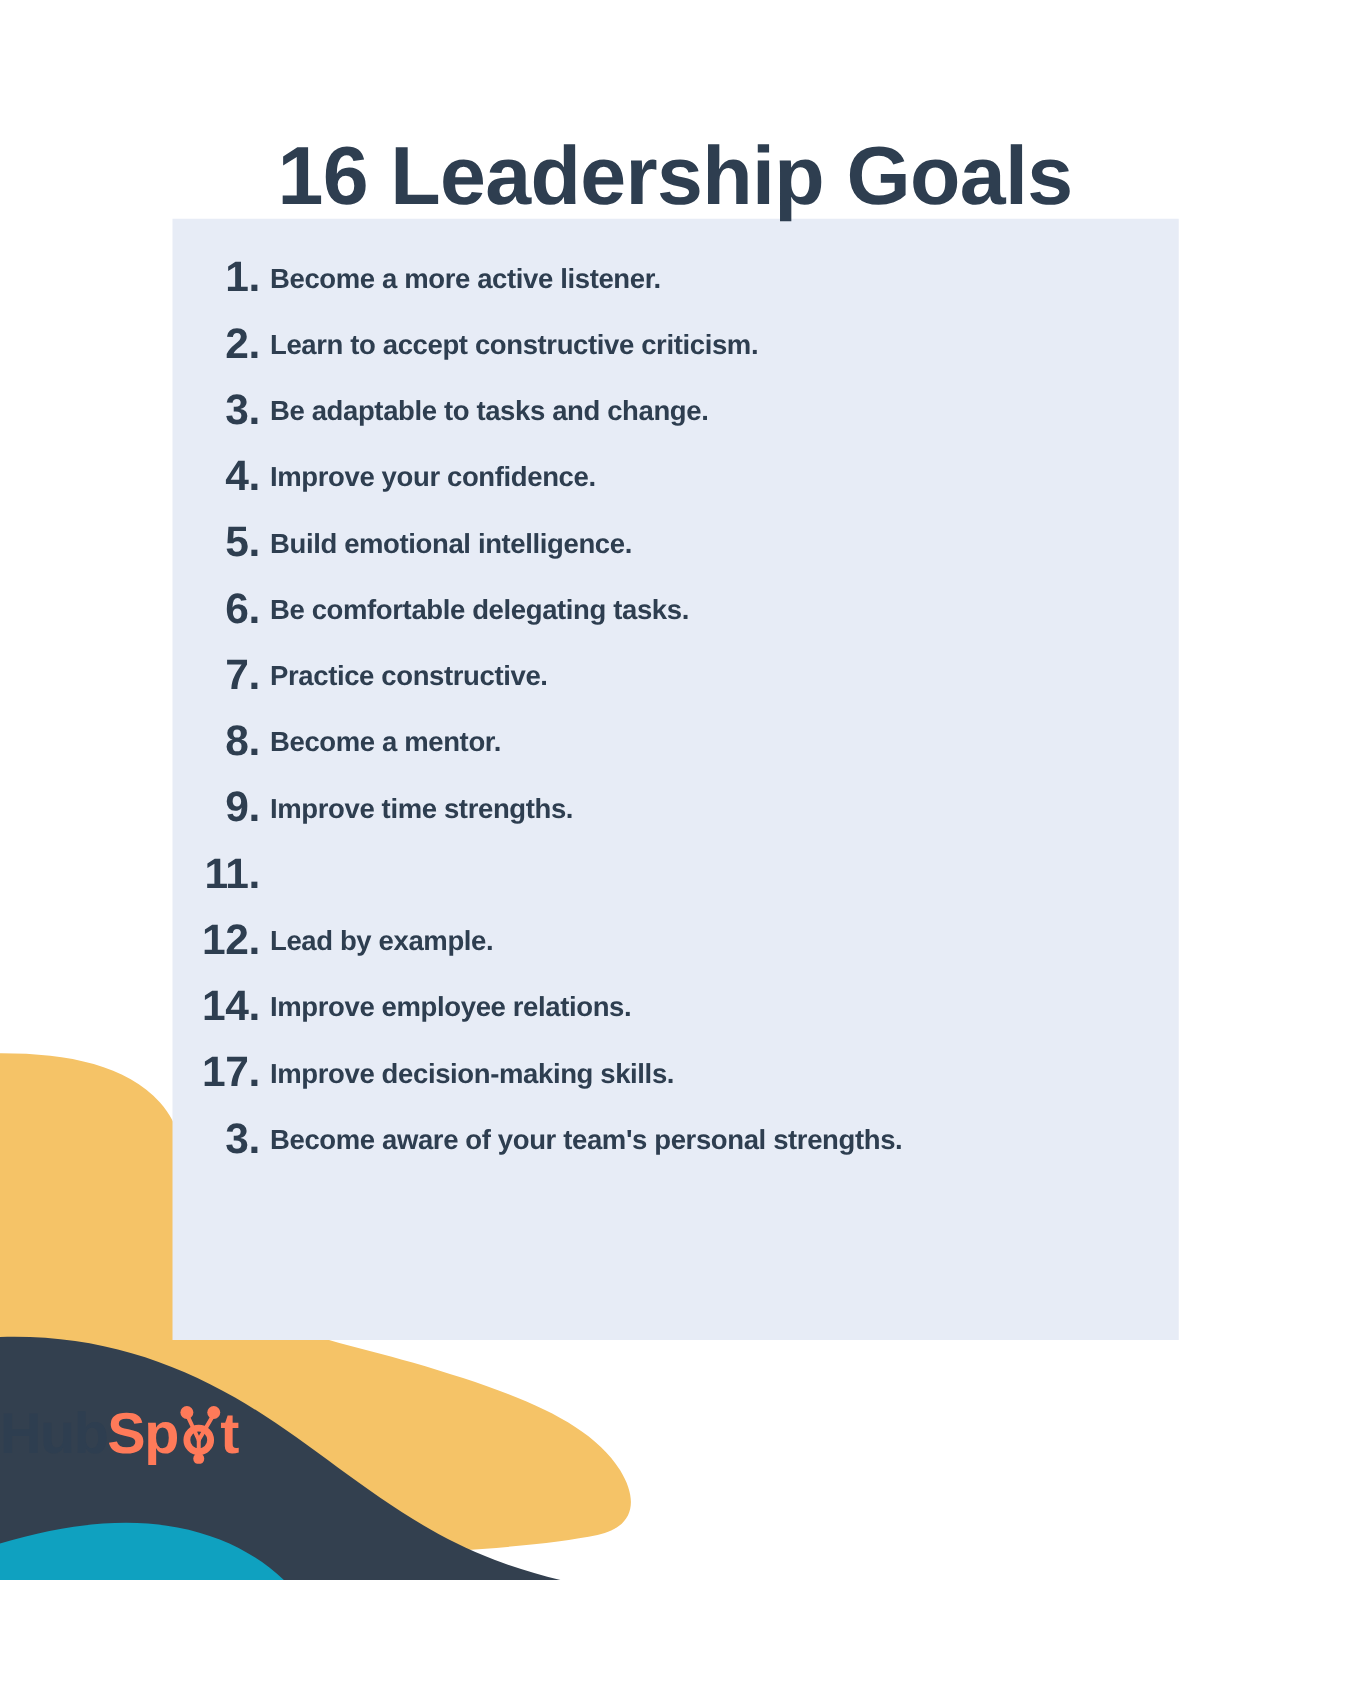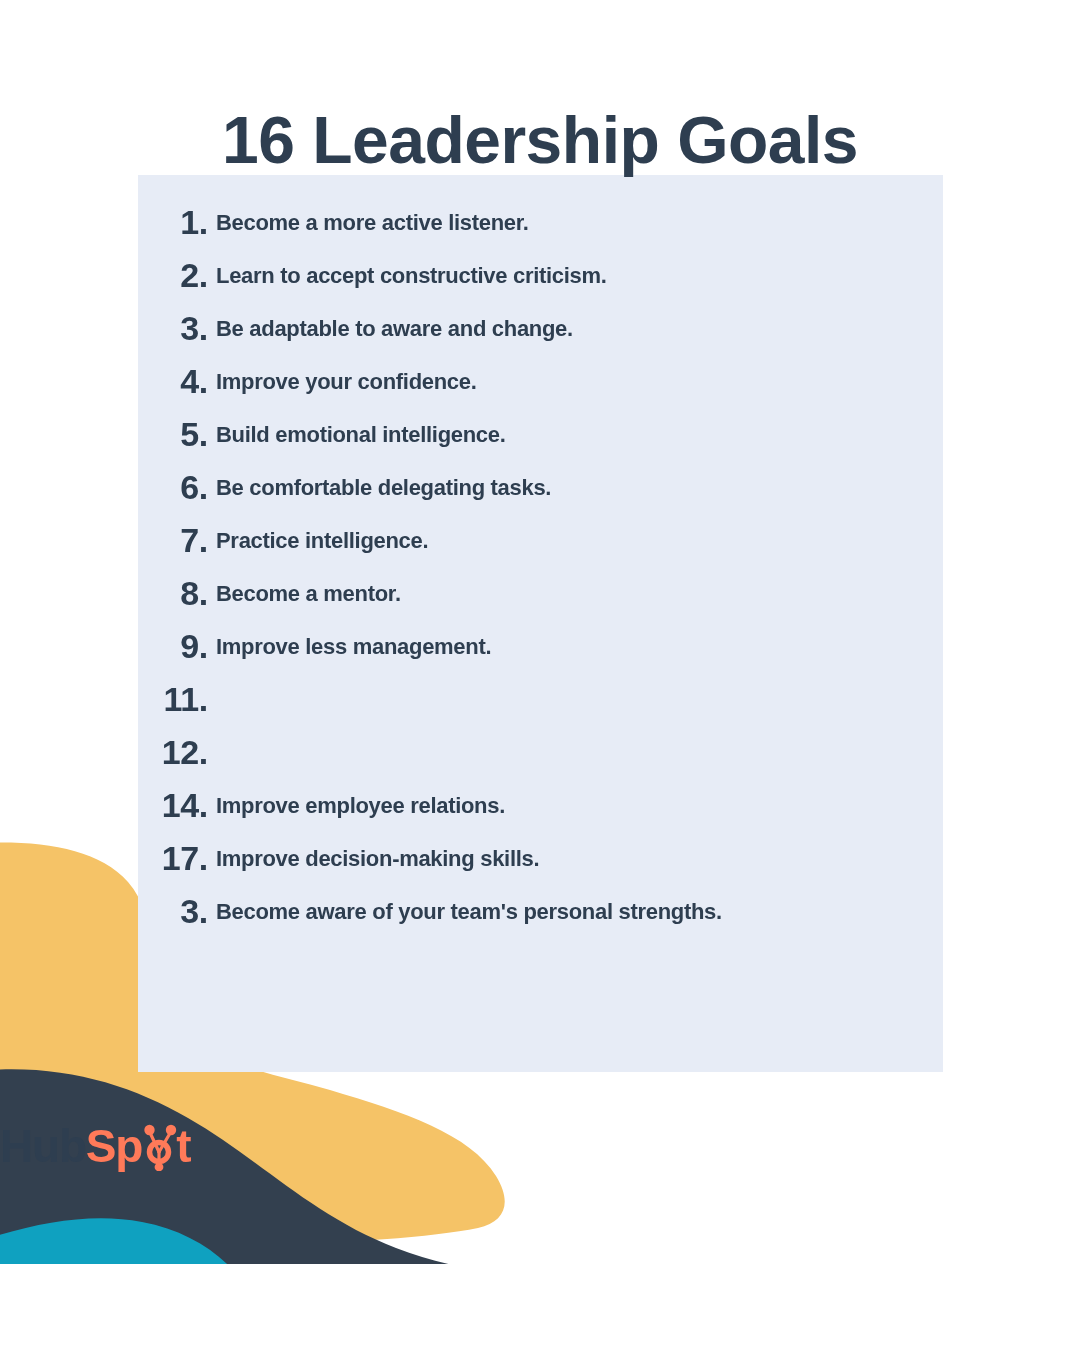--- a/index.html
+++ b/index.html
@@ -166,51 +166,52 @@
       <li class="goal-item">
         <span class="goal-num">1.</span>
         <span class="goal-text">Become a more active listener.</span>
       </li>
       <li class="goal-item">
         <span class="goal-num">2.</span>
         <span class="goal-text">Learn to accept constructive criticism.</span>
       </li>
       <li class="goal-item">
         <span class="goal-num">3.</span>
-        <span class="goal-text">Be adaptable to aware and change.</span>
+        <span class="goal-text">Be adaptable to tasks and change.</span>
       </li>
       <li class="goal-item">
         <span class="goal-num">4.</span>
         <span class="goal-text">Improve your confidence.</span>
       </li>
       <li class="goal-item">
         <span class="goal-num">5.</span>
         <span class="goal-text">Build emotional intelligence.</span>
       </li>
       <li class="goal-item">
         <span class="goal-num">6.</span>
         <span class="goal-text">Be comfortable delegating tasks.</span>
       </li>
       <li class="goal-item">
         <span class="goal-num">7.</span>
-        <span class="goal-text">Practice intelligence.</span>
+        <span class="goal-text">Practice constructive.</span>
       </li>
       <li class="goal-item">
         <span class="goal-num">8.</span>
         <span class="goal-text">Become a mentor.</span>
       </li>
       <li class="goal-item">
         <span class="goal-num">9.</span>
-        <span class="goal-text">Improve less management.</span>
+        <span class="goal-text">Improve time strengths.</span>
       </li>
       <li class="goal-item">
         <span class="goal-num">11.</span>
       </li>
       <li class="goal-item">
         <span class="goal-num">12.</span>
+        <span class="goal-text">Lead by example.</span>
       </li>
       <li class="goal-item">
         <span class="goal-num">14.</span>
         <span class="goal-text">Improve employee relations.</span>
       </li>
       <li class="goal-item">
         <span class="goal-num">17.</span>
         <span class="goal-text">Improve decision-making skills.</span>
       </li>
       <li class="goal-item">

